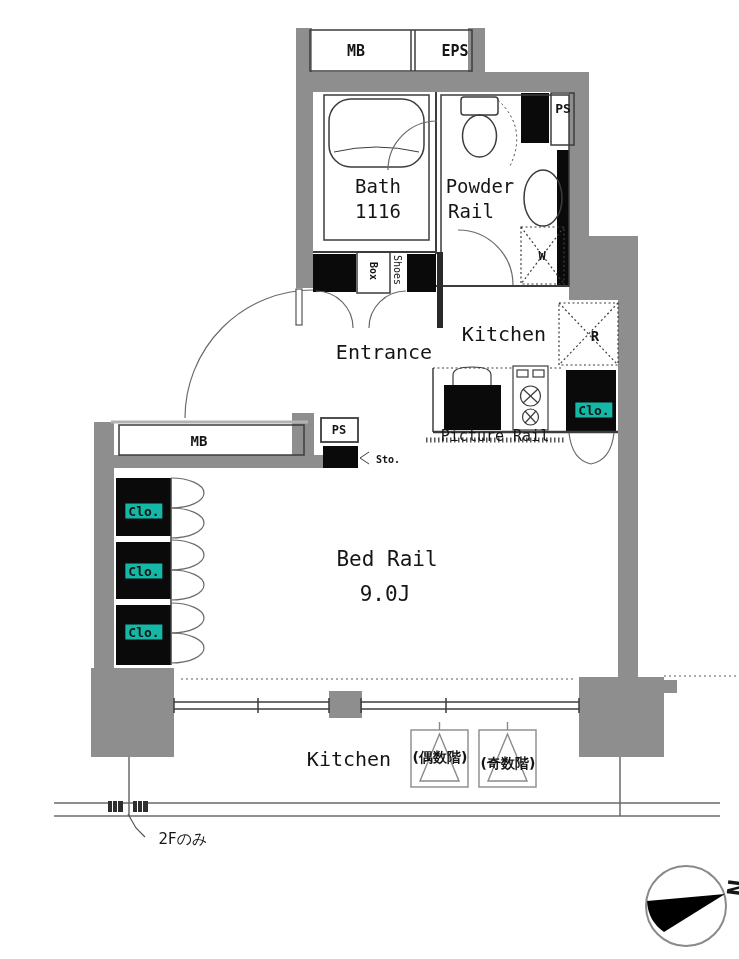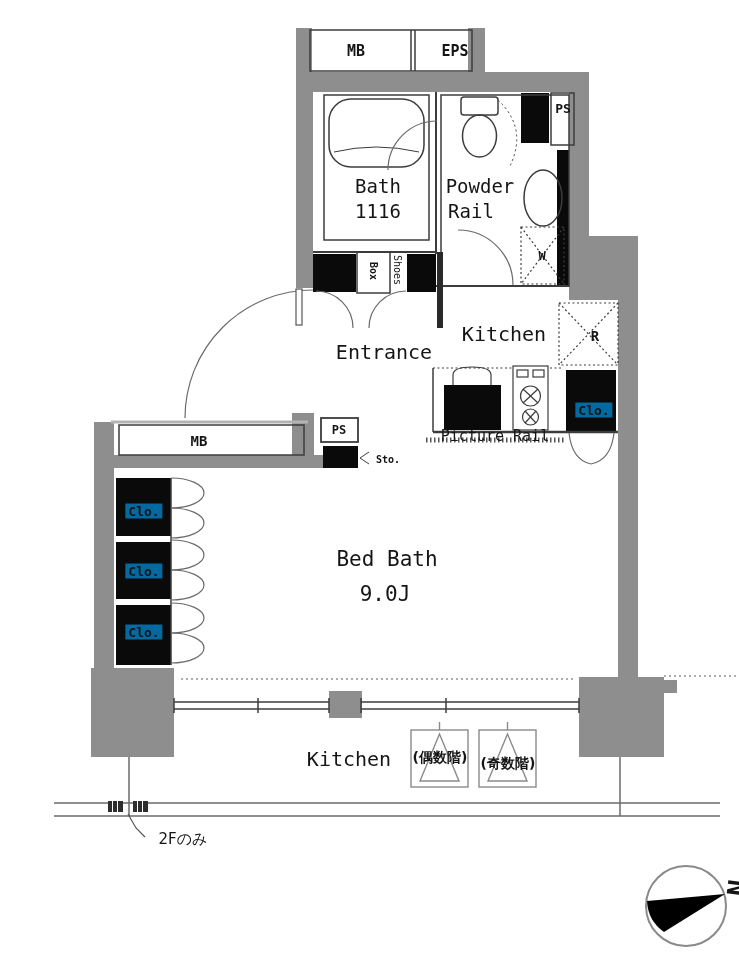--- a/index.html
+++ b/index.html
@@ -9,21 +9,21 @@
     overflow:hidden;
     margin-left:16px;
   }
   svg.layer { position:absolute; left:0; top:0; width:739px; height:959px; }
   .lbl {
     position:absolute; transform:translate(-50%,-50%);
     white-space:nowrap; color:#151515; line-height:1; letter-spacing:0;
   }
   .lbl.vert { transform:translate(-50%,-50%) rotate(90deg); }
   .lbl.bold { font-weight:700; }
-  .lbl.whitebox { background:#0369a1; padding:1px 3px; }
+  .lbl.whitebox { background:#14b8a6; padding:1px 3px; }
   .lbl.rot-n { transform:translate(-50%,-50%) rotate(97deg); }
 </style>
 </head>
 <body>
 
 <div class="plan">
 
   <svg class="layer" viewBox="0 0 739 959" xmlns="http://www.w3.org/2000/svg">
 
     <g fill="#8e8e8e">
@@ -217,21 +217,21 @@
   <div class="lbl bold" style="left:372px; top:460px; font-size:10px;">Sto.</div>
   <div class="lbl bold" style="left:183px; top:441px; font-size:14px;">MB</div>
 
   <div class="lbl bold whitebox" style="left:128px; top:511px; font-size:13px;">Clo.</div>
   <div class="lbl bold whitebox" style="left:128px; top:571px; font-size:13px;">Clo.</div>
   <div class="lbl bold whitebox" style="left:128px; top:632px; font-size:13px;">Clo.</div>
   <div class="lbl bold whitebox" style="left:578px; top:410px; font-size:13px;">Clo.</div>
 
   <div class="lbl" style="left:479px; top:436px; font-size:15px;">Picture Rail</div>
 
-  <div class="lbl" style="left:371px; top:559px; font-size:21px;">Bed Bath</div>
+  <div class="lbl" style="left:371px; top:559px; font-size:21px;">Bed Rail</div>
   <div class="lbl" style="left:369px; top:594px; font-size:21px;">9.0J</div>
 
   <div class="lbl" style="left:333px; top:759px; font-size:20px;">Kitchen</div>
   <div class="lbl bold" style="left:424px; top:757px; font-size:14px; font-family:'DejaVu Sans',sans-serif;">(偶数階)</div>
   <div class="lbl bold" style="left:492px; top:763px; font-size:14px; font-family:'DejaVu Sans',sans-serif;">(奇数階)</div>
 
   <div class="lbl" style="left:167px; top:839px; font-size:15px; font-family:'DejaVu Sans',sans-serif;text-align:center;">2Fのみ</div>
 
   <div class="lbl rot-n bold" style="left:721px; top:888px; font-size:27px;">N</div>
 

